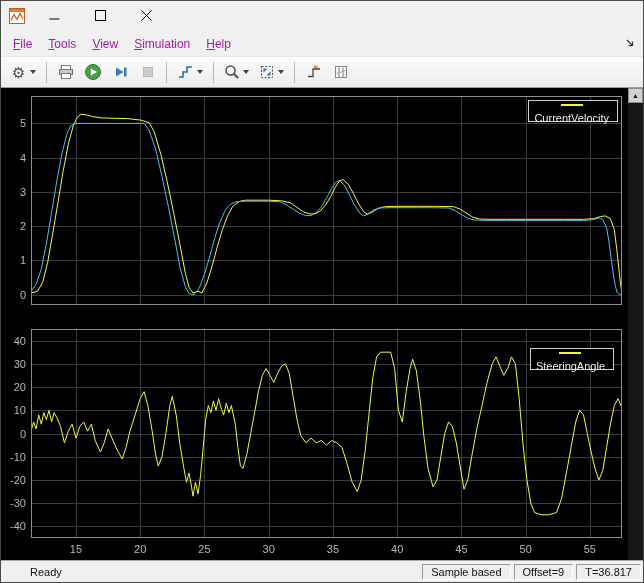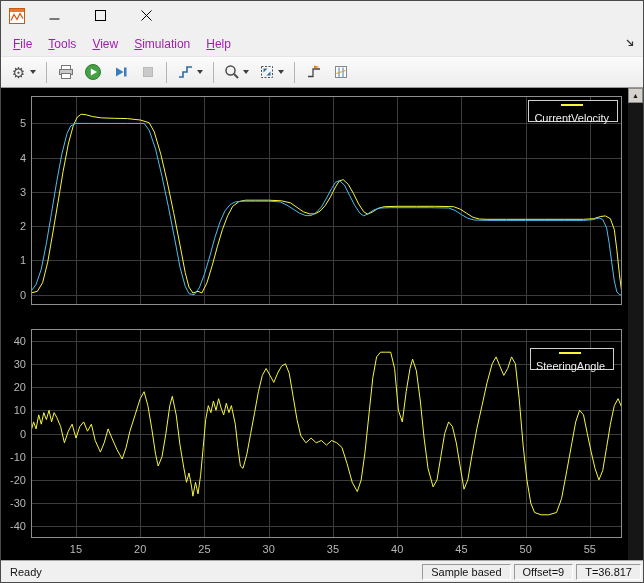--- a/index.html
+++ b/index.html
@@ -36,21 +36,21 @@
   .chart-bottom{top:225px;}
   svg text{font-family:"Liberation Sans",sans-serif;}
   .vscroll{position:absolute;right:0;top:0;width:15px;height:100%;background:#161616;}
   .vscroll-btn{width:15px;height:15px;background:#d6d2cb;border:1px solid #8a8a8a;display:flex;align-items:center;justify-content:center;font-size:7px;color:#1a1a1a;line-height:1;}
   .legend{position:absolute;background:#000;border:1px solid #d0d0d0;padding:3px 8px 3px 5px;display:flex;flex-direction:column;gap:2px;z-index:5;}
   .legend-row{display:flex;align-items:center;gap:6px;height:14px;flex-direction:column;}
   .legend-line{width:22px;height:0;border-top:2px solid #fff;flex:0 0 auto;}
   .legend-label{color:#f0f0f0;font-size:11px;white-space:nowrap;}
   
   .statusbar{height:22px;flex:0 0 auto;display:flex;align-items:center;background:#f0f0f0;border-top:1px solid #a8a8a8;font-size:11px;color:#111;padding:0 2px;}
-  .status-left{flex:1;padding-left:7px;}
+  .status-left{flex:1;padding-left:7px;margin-left:20px;}
   .status-seg{border:1px solid;border-color:#999 #fff #fff #999;background:#eee;padding:0 8px;margin-left:3px;height:16px;line-height:15px;white-space:nowrap;}
 </style>
 </head>
 <body>
 
 <div class="window">
 
   <div class="titlebar">
     <span class="app-icon">
       <svg width="16" height="16" viewBox="0 0 16 16">

